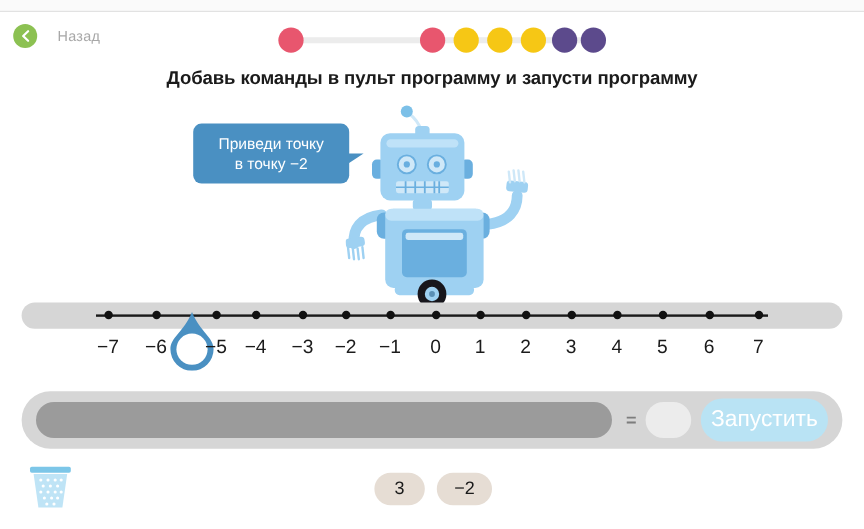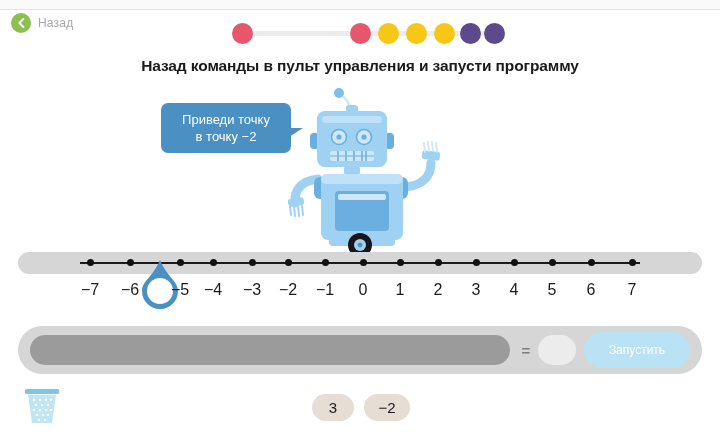--- a/index.html
+++ b/index.html
@@ -12,22 +12,22 @@
   #app{position:relative;width:720px;height:441px;background:#fff;}
 
   
   .topbar{
     position:absolute;left:0;top:0;width:720px;height:9px;
     background:#fafafa;border-bottom:1px solid #e2e2e2;
   }
 
   
   .back-wrap{
-    position:absolute;left:11px;top:13px;
-    display:flex;align-items:center;gap:7px;cursor:pointer;
+    position:absolute;left:11px;top:20px;
+    display:flex;align-items:center;gap:17px;cursor:pointer;
   }
   .back-circle{
     width:20px;height:20px;border-radius:50%;
     background:#8cc152;display:flex;align-items:center;justify-content:center;
   }
   .back-circle svg{display:block;}
   .back-label{
     font-size:12px;color:#a8a8a8;letter-spacing:.2px;
   }
 
@@ -102,21 +102,21 @@
     font-size:15px;font-weight:bold;color:#7d7d7d;text-align:center;
   }
   .panel-result{
     position:absolute;left:520px;top:9px;width:38px;height:30px;
     background:#ececec;border-radius:15px;
   }
   .run-btn{
     position:absolute;left:566px;top:6px;width:106px;height:36px;
     background:#b9e3f4;border-radius:18px;
     display:flex;align-items:center;justify-content:center;
-    color:#ffffff;font-size:12px;cursor:pointer;
+    color:#ffffff;font-size:19px;cursor:pointer;
   }
 
   
   .trash{position:absolute;left:22px;top:386px;width:40px;height:40px;cursor:pointer;}
   .chip{
     position:absolute;top:394px;height:27px;
     background:#e6ddd4;border-radius:14px;
     display:flex;align-items:center;justify-content:center;
     font-size:15px;color:#1b1b1b;cursor:pointer;
   }
@@ -140,21 +140,21 @@
   <div class="progress">
     <span class="pdot" style="left:0px;background:#e8566e"></span>
     <span class="pdot" style="left:118px;background:#e8566e"></span>
     <span class="pdot" style="left:146px;background:#f6c715"></span>
     <span class="pdot" style="left:174px;background:#f6c715"></span>
     <span class="pdot" style="left:202px;background:#f6c715"></span>
     <span class="pdot" style="left:228px;background:#5c4a8c"></span>
     <span class="pdot" style="left:252px;background:#5c4a8c"></span>
   </div>
 
-  <div class="title">Назад команды в пульт управления и запусти программу</div>
+  <div class="title">Добавь команды в пульт программу и запусти программу</div>
 
   <div class="bubble">
     <span>
       <span>Приведи точку</span><br>
       <span>в точку −2</span>
     </span>
   </div>
   <div class="bubble-tail"></div>
 
   <svg class="robot" viewBox="0 0 160 175">

